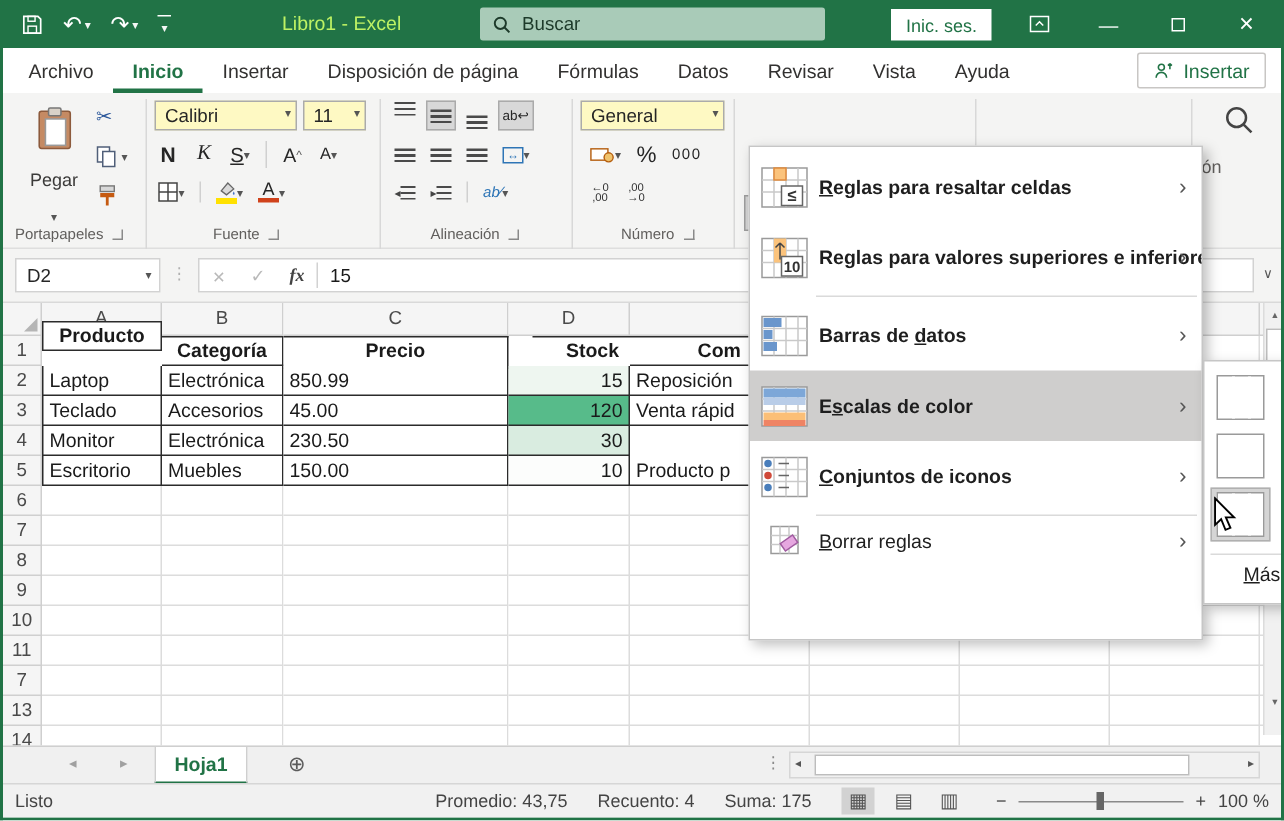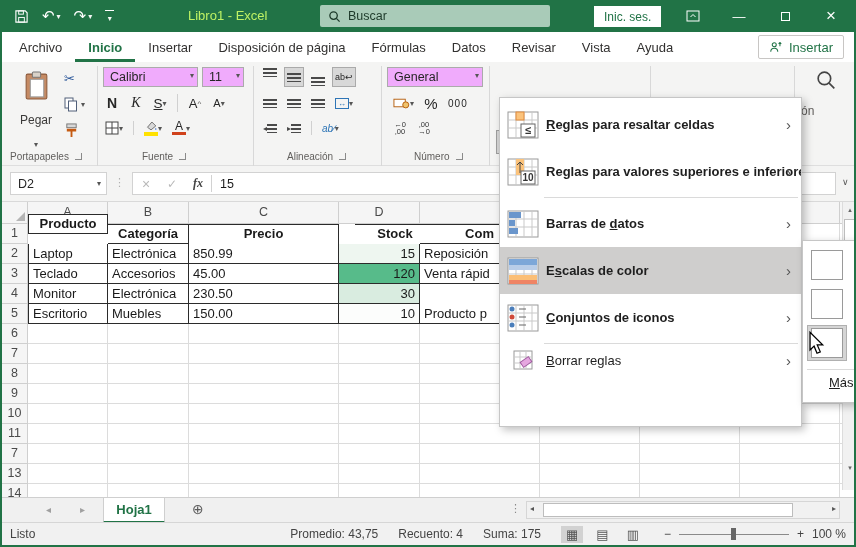--- a/index.html
+++ b/index.html
@@ -32,21 +32,21 @@
   .share-btn{position:absolute;right:10px;top:3px;height:24px;display:flex;align-items:center;gap:6px;
     padding:0 10px;border:1px solid #c8c6c4;border-radius:2px;background:#fff;color:#217346;font-size:13px}
   
   .ribbon{position:absolute;left:0;top:62px;width:852px;height:104px;background:#f4f4f3;border-bottom:1px solid #dedede;font-size:12px;color:#3b3a39}
   .gsep{position:absolute;top:4px;height:140px;width:1px;background:#d8d8d8}
   .grp-label{position:absolute;bottom:3px;font-size:10px;color:#605e5c;display:flex;align-items:center;gap:6px;white-space:nowrap}
   .launcher{width:7px;height:7px;border-right:1.5px solid #8a8a8a;border-bottom:1.5px solid #8a8a8a}
   .paste{position:absolute;left:10px;top:5px;width:48px;height:86px;display:flex;flex-direction:column;align-items:center;justify-content:space-between;padding:4px 0}
   .mini-col{position:absolute;left:62px;top:6px;display:flex;flex-direction:column;gap:6px;align-items:flex-start}
   .mini-col .mi2{display:flex;align-items:center;gap:3px;height:20px}
-  .combo{position:absolute;background:#f0abfc;border:1px solid #ababab;font-size:12.5px;color:#262626;
+  .combo{position:absolute;background:#fef9c3;border:1px solid #ababab;font-size:12.5px;color:#262626;
     padding:2px 15px 2px 6px;white-space:nowrap}
   .combo .cc{position:absolute;right:3px;top:3px;font-size:8px;color:#555}
   .ibtn{display:inline-flex;align-items:center;justify-content:center;min-width:20px;height:20px;padding:0 2px;border:1px solid transparent;color:#262626}
   .ibtn.pressed{background:#d8d8d8;border-color:#aaa}
   .row2{position:absolute;display:flex;align-items:center;gap:4px}
   .bold-l{font-weight:bold;font-size:14px}
   .ital-l{font-style:italic;font-size:14px;font-family:"Liberation Serif","DejaVu Serif",serif}
   .und-l{text-decoration:underline;font-size:13.5px}
   .csm{font-size:8px;color:#555}
   .icostack{display:flex;flex-direction:column;align-items:center;gap:1px}

